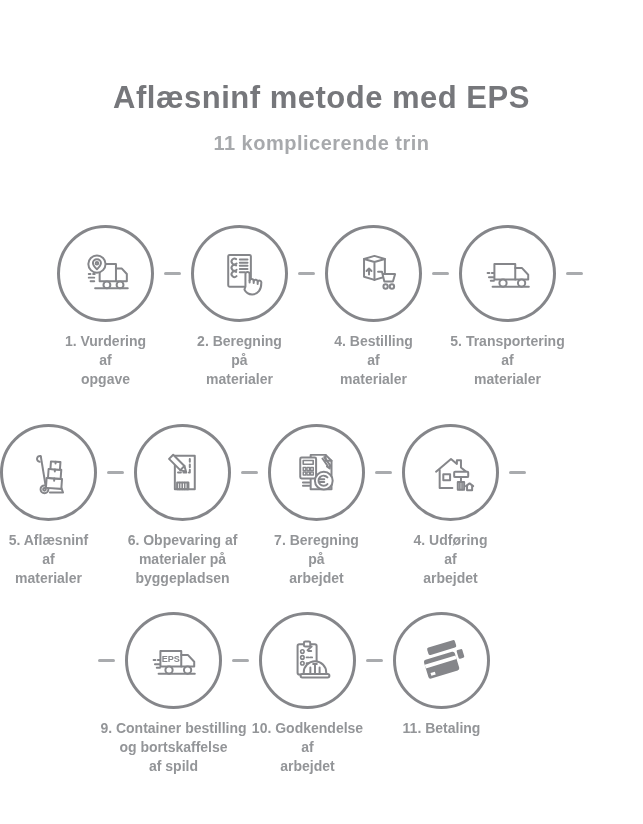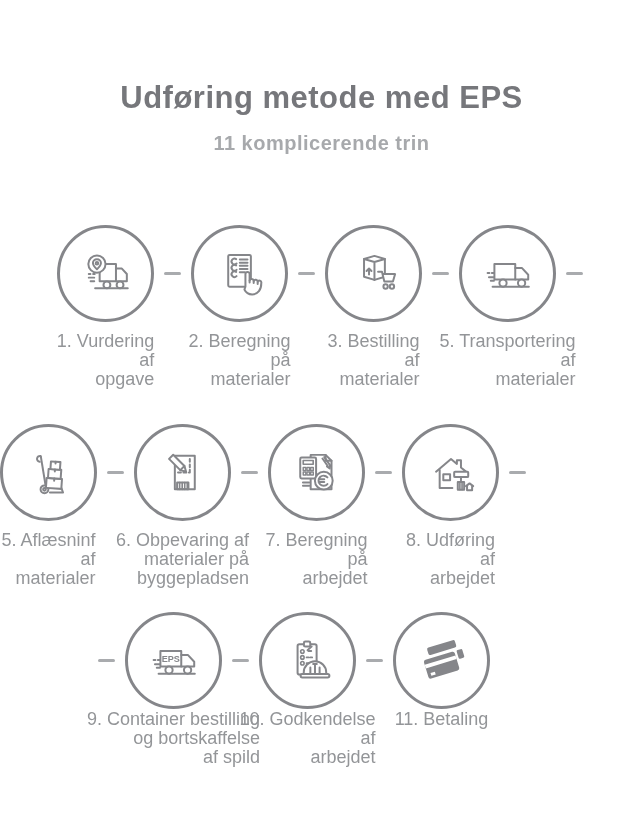--- a/index.html
+++ b/index.html
@@ -19,35 +19,35 @@
   .row-3 { margin-top:24px; padding-left:88px; }
 
   .step { flex:0 0 auto; width:97px; display:flex; flex-direction:column; align-items:center; }
   .circle {
     width:97px; height:97px; border:3px solid var(--circle_border,#85868a);
     border-radius:50%; background:#fff;
     display:flex; align-items:center; justify-content:center;
   }
   .icon { width:58px; height:58px; color:var(--icon,#85868a); display:block; }
   .step-label {
-    margin-top:10px; font-size:18px; line-height:19px; font-weight:normal;
-    color:var(--label,#939598); text-align:right; white-space:pre;
+    margin-top:10px; font-size:14px; line-height:19px; font-weight:bold;
+    color:var(--label,#939598); text-align:center; white-space:pre;
   }
-  .row-3 .step-label { margin-top:1px; }
+  .row-3 .step-label { margin-top:10px; }
 
   .dash-slot { flex:0 0 auto; width:37px; margin-top:47px; display:flex; justify-content:center; }
   .dash { width:17px; height:3px; border-radius:1.5px; background:var(--dash,#a9abae); }
 </style>
 </head>
 <body>
 
 <div class="page">
 
   <div class="header">
-    <div class="title">Udføring metode med EPS</div>
+    <div class="title">Aflæsninf metode med EPS</div>
     <div class="subtitle">11 komplicerende trin</div>
   </div>
 
   <div class="row row-1">
 
     <div class="step">
       <div class="circle">
         <svg class="icon" viewBox="0 0 64 64" fill="none" stroke="currentColor" stroke-width="2.2" stroke-linecap="round" stroke-linejoin="round">
           <rect x="25" y="21" width="18" height="19"></rect>
           <path d="M43 26h6.5l5.5 6v8H43"></path>
@@ -96,21 +96,21 @@
       <div class="circle">
         <svg class="icon" viewBox="0 0 64 64" fill="none" stroke="currentColor" stroke-width="2.2" stroke-linecap="round" stroke-linejoin="round">
           <path d="M21 15.5 32.5 12 44 15.5V35l-11.5 3.5L21 35z"></path>
           <path d="M21 15.5l11.5 3.3L44 15.5M32.5 18.8V38.5"></path>
           <path d="M26.5 32.5v-6.5m0 0l-2.7 2.7m2.7-2.7l2.7 2.7"></path>
           <path fill="#fff" d="M36.5 29.5h4.3l2.6 10.8h9.5l2.4-8.2H41.5"></path>
           <circle cx="44.8" cy="45.8" r="2.4" fill="#fff"></circle>
           <circle cx="51.8" cy="45.8" r="2.4" fill="#fff"></circle>
         </svg>
       </div>
-      <div class="step-label">3. Bestilling
+      <div class="step-label">4. Bestilling
 af
 materialer</div>
     </div>
 
     <div class="dash-slot">
         <div class="dash"></div>
       </div>
 
     <div class="step">
       <div class="circle">
@@ -215,21 +215,21 @@
           <path d="M15.5 30.5 32 16.5l6.5 5.5v-4h4.5v8l5.5 4.5"></path>
           <path d="M19.5 28.8V48.5h14"></path>
           <rect x="23.5" y="33.5" width="7.5" height="6.5"></rect>
           <rect x="35.5" y="30.5" width="15.5" height="6" rx="1" fill="#fff"></rect>
           <path d="M43 36.5v3.8"></path>
           <path fill="#fff" d="M39.5 42h7v8.5h-7z"></path>
           <path d="M41.8 42v8.5M44.2 42v8.5" stroke-width="1.8"></path>
           <path d="M48.5 46.5l4-3 4 3M49.7 45.8V51h5.6v-5.2"></path>
         </svg>
       </div>
-      <div class="step-label">8. Udføring
+      <div class="step-label">4. Udføring
 af
 arbejdet</div>
     </div>
 
     <div class="dash-slot">
         <div class="dash"></div>
       </div>
   </div>
 
   <div class="row row-3">

